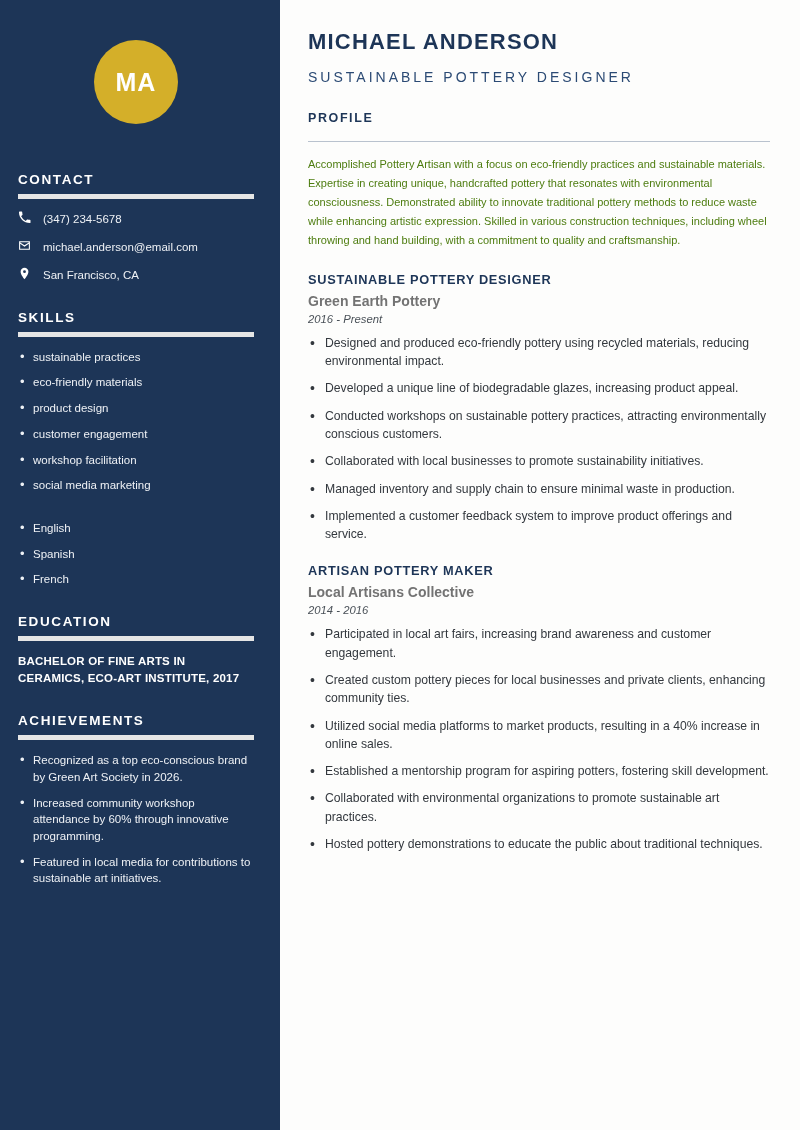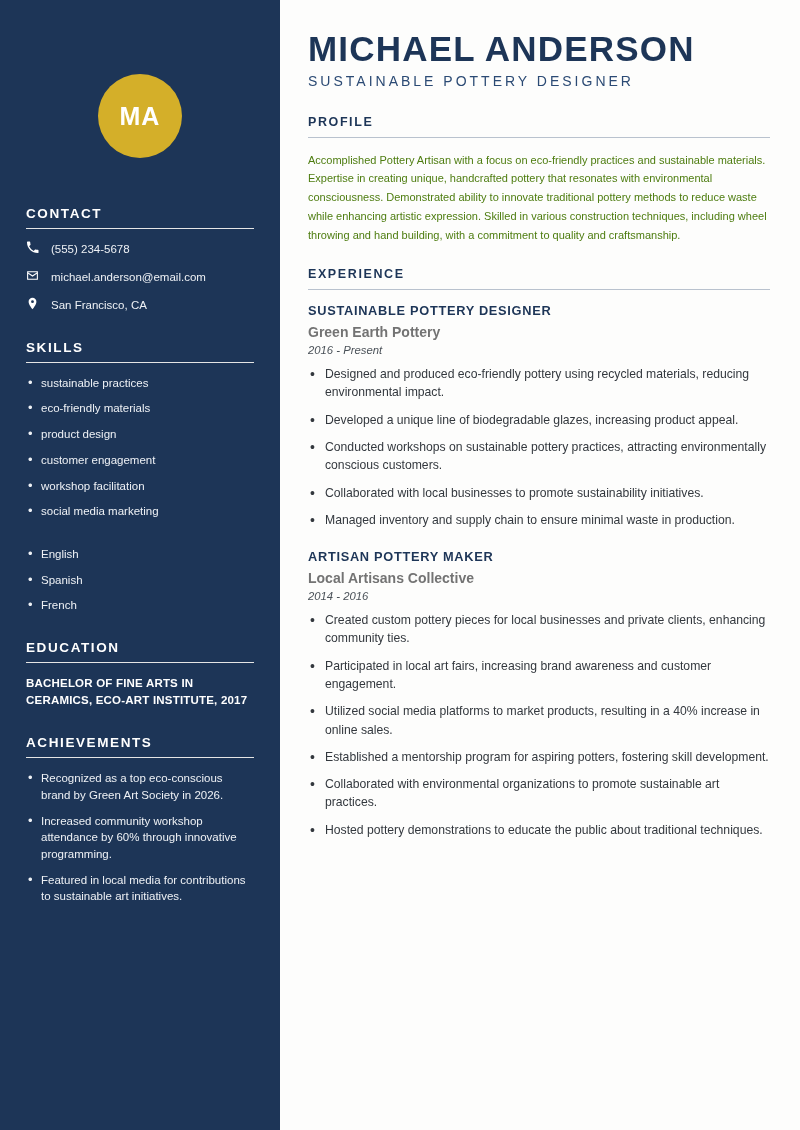--- a/index.html
+++ b/index.html
@@ -18,21 +18,21 @@
 
   
   .sidebar {
     width: 280px;
     min-width: 280px;
     background: #1d3557;
     color: #ffffff;
     padding: 0 0 0 0;
     position: relative;
   }
-  .sidebar-inner { padding: 30px 26px 40px 26px; margin-top: 34px; }
+  .sidebar-inner { padding: 30px 26px 40px 18px; }
 
   .avatar-wrap {
     display: flex;
     justify-content: center;
     margin-top: 10px;
     margin-bottom: 48px;
   }
   .avatar {
     width: 84px; height: 84px;
     border-radius: 50%;
@@ -46,21 +46,21 @@
     letter-spacing: 1px;
   }
 
   .side-section { margin-bottom: 26px; }
   .side-title {
     font-size: 13.5px;
     font-weight: bold;
     letter-spacing: 1.6px;
     color: #ffffff;
     padding-bottom: 7px;
-    border-bottom: 1px solid #e5e5e5;
+    border-bottom: 5px solid #e5e5e5;
     margin-bottom: 12px;
   }
 
   .contact-row {
     display: flex;
     align-items: center;
     gap: 12px;
     font-size: 11.5px;
     color: #eef1f5;
     margin-bottom: 11px;
@@ -94,41 +94,41 @@
     letter-spacing: .2px;
   }
 
   
   .main {
     flex: 1;
     padding: 30px 30px 30px 28px;
     background: #fdfdfc;
   }
   .name {
-    font-size: 35px;
+    font-size: 22px;
     font-weight: bold;
     letter-spacing: 1.2px;
     color: #1d3557;
     line-height: 1.1;
-    margin-bottom: 4px;
+    margin-bottom: 15px;
   }
   .job-title {
     font-size: 14px;
     letter-spacing: 3px;
     color: #2b4a74;
     margin-bottom: 26px;
   }
 
   .main-section { margin-bottom: 22px; }
   .main-title {
     font-size: 12.5px;
     font-weight: bold;
     letter-spacing: 1.6px;
     color: #1d3557;
-    padding-bottom: 8px;
+    padding-bottom: 16px;
     border-bottom: 1px solid #b9c2ce;
     margin-bottom: 13px;
   }
   .profile-text {
     font-size: 11px;
     line-height: 1.72;
     color: #4d7c0f;
   }
 
   .job-block { margin-bottom: 20px; }
@@ -183,21 +183,21 @@
 
       <section class="side-section">
         <div class="side-title">CONTACT</div>
 
         <div class="contact-row">
           <span>
             <svg width="13" height="13" viewBox="0 0 24 24" fill="#ffffff">
                 <path d="M6.6 10.8c1.7 3.3 4.3 5.9 7.6 7.6l2.5-2.5c.3-.3.8-.4 1.2-.3 1.2.4 2.6.6 4 .6.7 0 1.2.5 1.2 1.2V21c0 .7-.5 1.2-1.2 1.2C10.8 22.2 1.8 13.2 1.8 2.2 1.8 1.5 2.3 1 3 1h3.6c.7 0 1.2.5 1.2 1.2 0 1.4.2 2.8.6 4 .1.4 0 .9-.3 1.2l-2.5 2.4z"></path>
               </svg>
           </span>
-          <span>(555) 234-5678</span>
+          <span>(347) 234-5678</span>
         </div>
 
         <div class="contact-row">
           <span>
             <svg width="13" height="13" viewBox="0 0 24 24" fill="#ffffff">
                 <path d="M2 4h20v16H2V4zm2 2v.4l8 5.3 8-5.3V6H4zm16 12V8.8l-8 5.3-8-5.3V18h16z"></path>
               </svg>
           </span>
           <span>michael.anderson@email.com</span>
         </div>
@@ -253,42 +253,42 @@
 
     <h1 class="name">MICHAEL ANDERSON</h1>
     <div class="job-title">SUSTAINABLE POTTERY DESIGNER</div>
 
     <section class="main-section">
       <div class="main-title">PROFILE</div>
       <p class="profile-text">Accomplished Pottery Artisan with a focus on eco-friendly practices and sustainable materials. Expertise in creating unique, handcrafted pottery that resonates with environmental consciousness. Demonstrated ability to innovate traditional pottery methods to reduce waste while enhancing artistic expression. Skilled in various construction techniques, including wheel throwing and hand building, with a commitment to quality and craftsmanship.</p>
     </section>
 
     <section class="main-section">
-      <div class="main-title">EXPERIENCE</div>
 
       <div class="job-block">
         <div class="job-role">SUSTAINABLE POTTERY DESIGNER</div>
         <div class="job-company">Green Earth Pottery</div>
         <div class="job-dates">2016 - Present</div>
         <ul class="bullets">
           <li>Designed and produced eco-friendly pottery using recycled materials, reducing environmental impact.</li>
           <li>Developed a unique line of biodegradable glazes, increasing product appeal.</li>
           <li>Conducted workshops on sustainable pottery practices, attracting environmentally conscious customers.</li>
           <li>Collaborated with local businesses to promote sustainability initiatives.</li>
           <li>Managed inventory and supply chain to ensure minimal waste in production.</li>
+          <li>Implemented a customer feedback system to improve product offerings and service.</li>
         </ul>
       </div>
 
       <div class="job-block">
         <div class="job-role">ARTISAN POTTERY MAKER</div>
         <div class="job-company">Local Artisans Collective</div>
         <div class="job-dates">2014 - 2016</div>
         <ul class="bullets">
+          <li>Participated in local art fairs, increasing brand awareness and customer engagement.</li>
           <li>Created custom pottery pieces for local businesses and private clients, enhancing community ties.</li>
-          <li>Participated in local art fairs, increasing brand awareness and customer engagement.</li>
           <li>Utilized social media platforms to market products, resulting in a 40% increase in online sales.</li>
           <li>Established a mentorship program for aspiring potters, fostering skill development.</li>
           <li>Collaborated with environmental organizations to promote sustainable art practices.</li>
           <li>Hosted pottery demonstrations to educate the public about traditional techniques.</li>
         </ul>
       </div>
 
     </section>
   </main>
 

